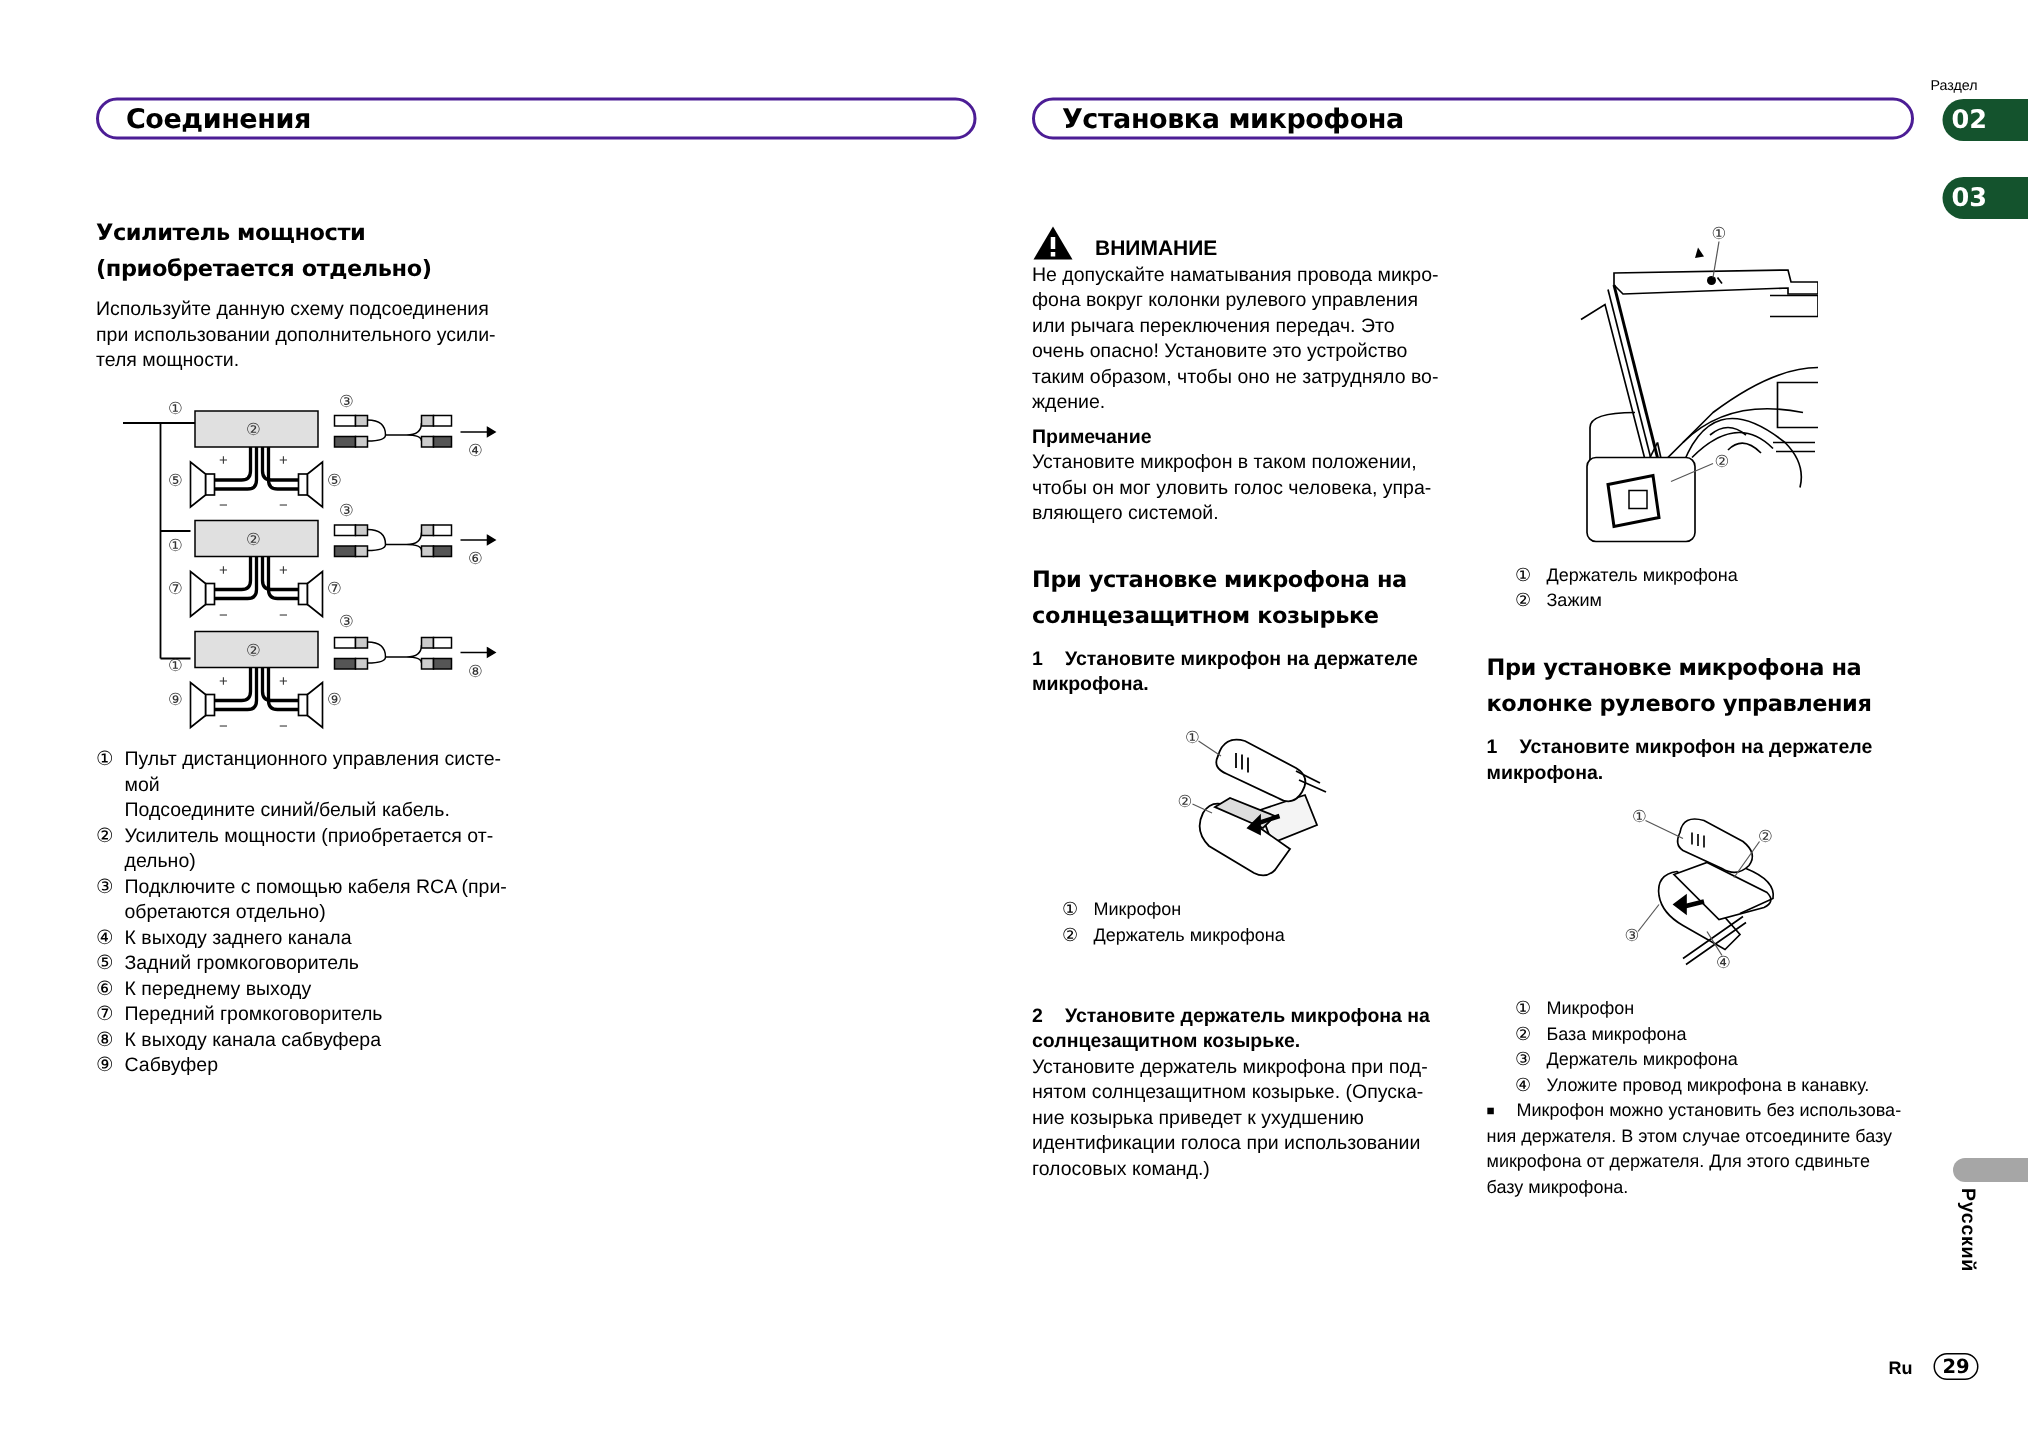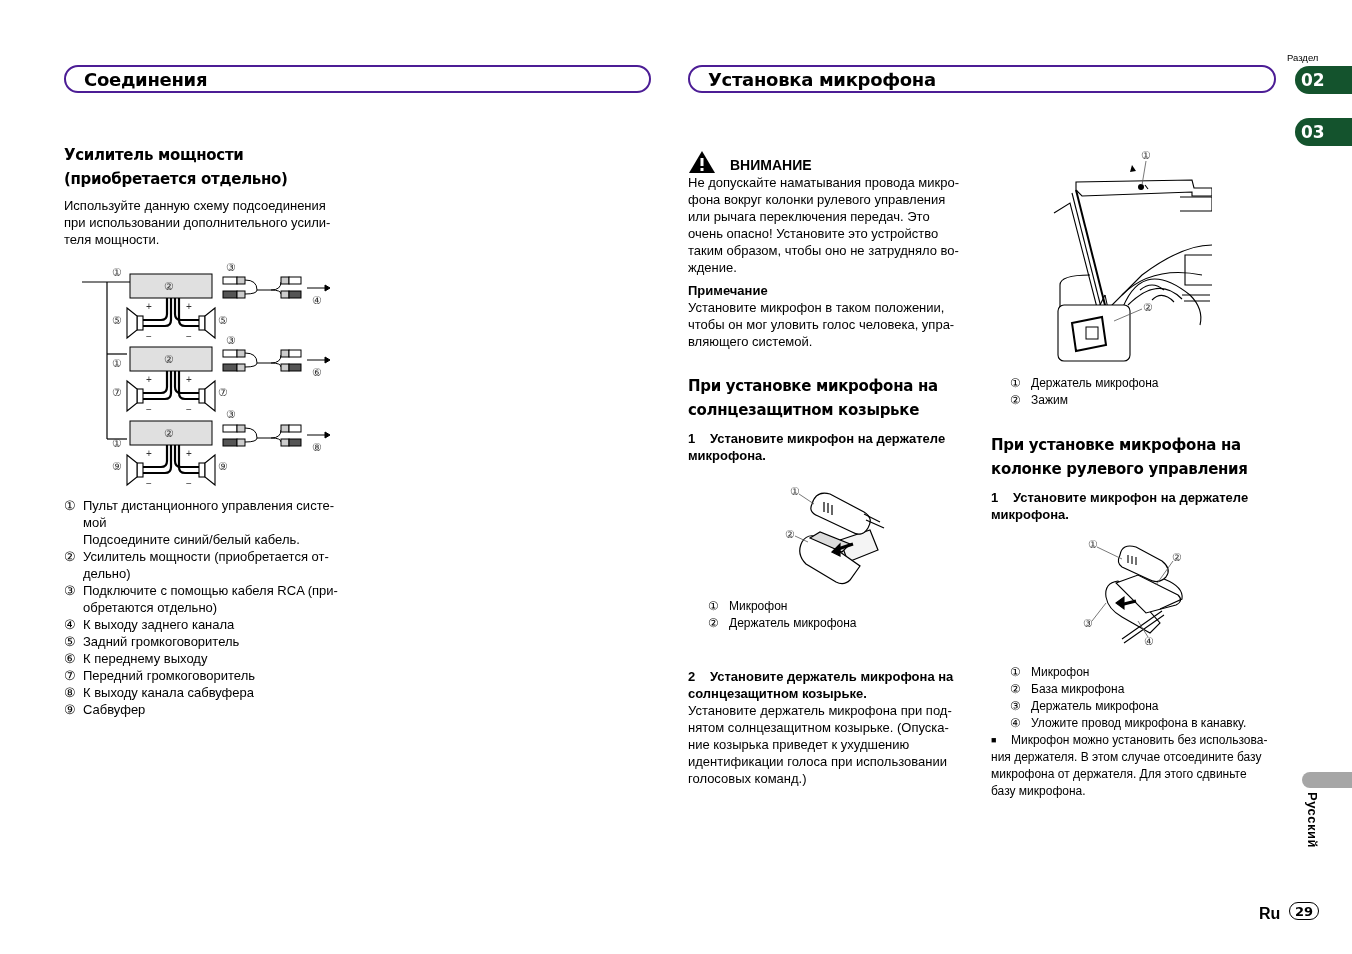--- a/index.html
+++ b/index.html
@@ -415,14 +415,14 @@
 
 <div class="abs" style="left:991px; top:732px; width:290px; font-size:12px; line-height:17px;">
   <div><span style="display:inline-block; width:20px; font-size:9px; vertical-align:1px;">■</span><span>Микрофон можно установить без использова-</span></div>
   <div>ния держателя. В этом случае отсоедините базу</div>
   <div>микрофона от держателя. Для этого сдвиньте</div>
   <div>базу микрофона.</div>
 </div>
 
 <div class="side-gray"></div>
 <div class="vert">Русский</div>
-<div class="abs" style="left:1259px; top:905px; font-weight:bold; font-size:16px;">Ru</div>
+<div class="abs" style="left:1259px; top:905px; font-weight:bold; font-size:12px;">Ru</div>
 <div class="pagenum">29</div>
 
 </body></html>

